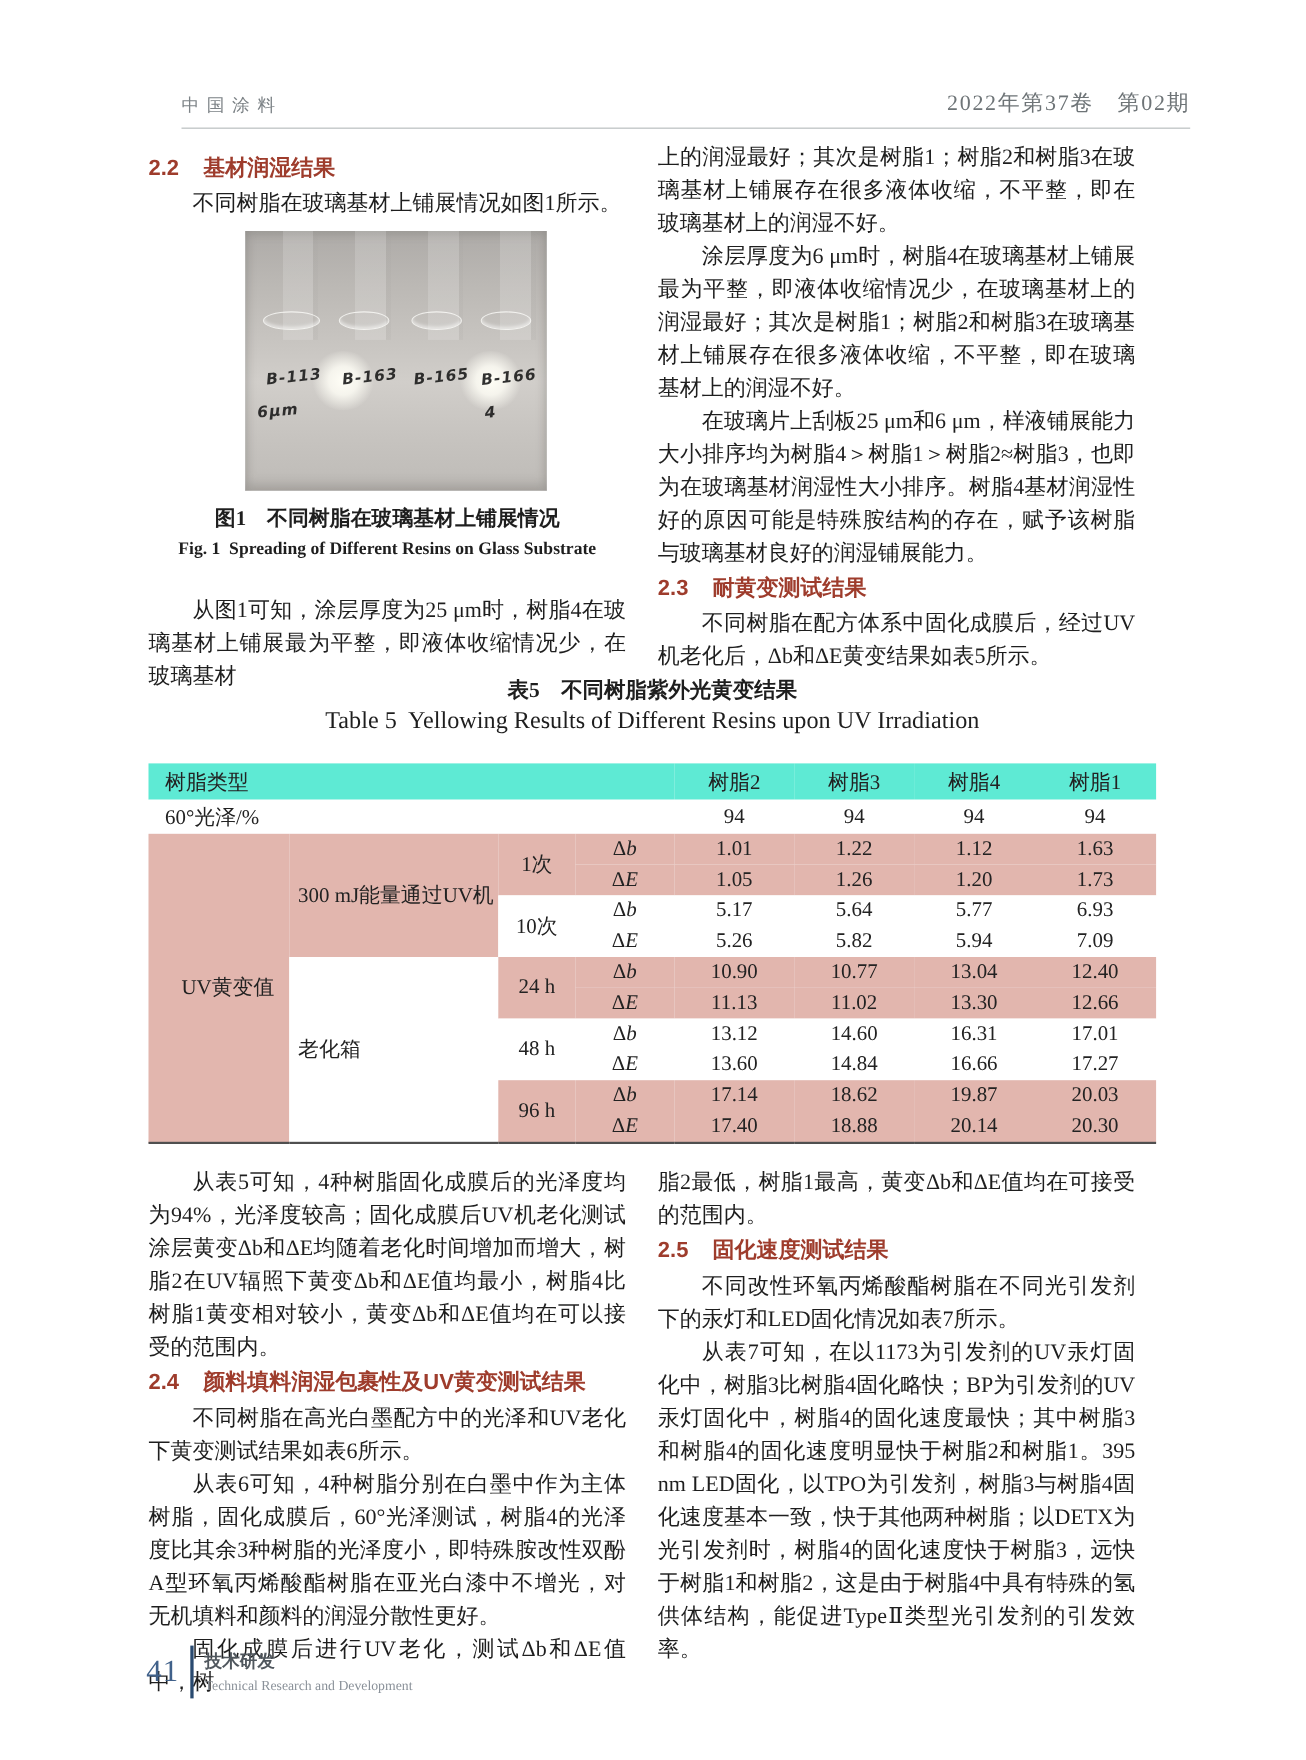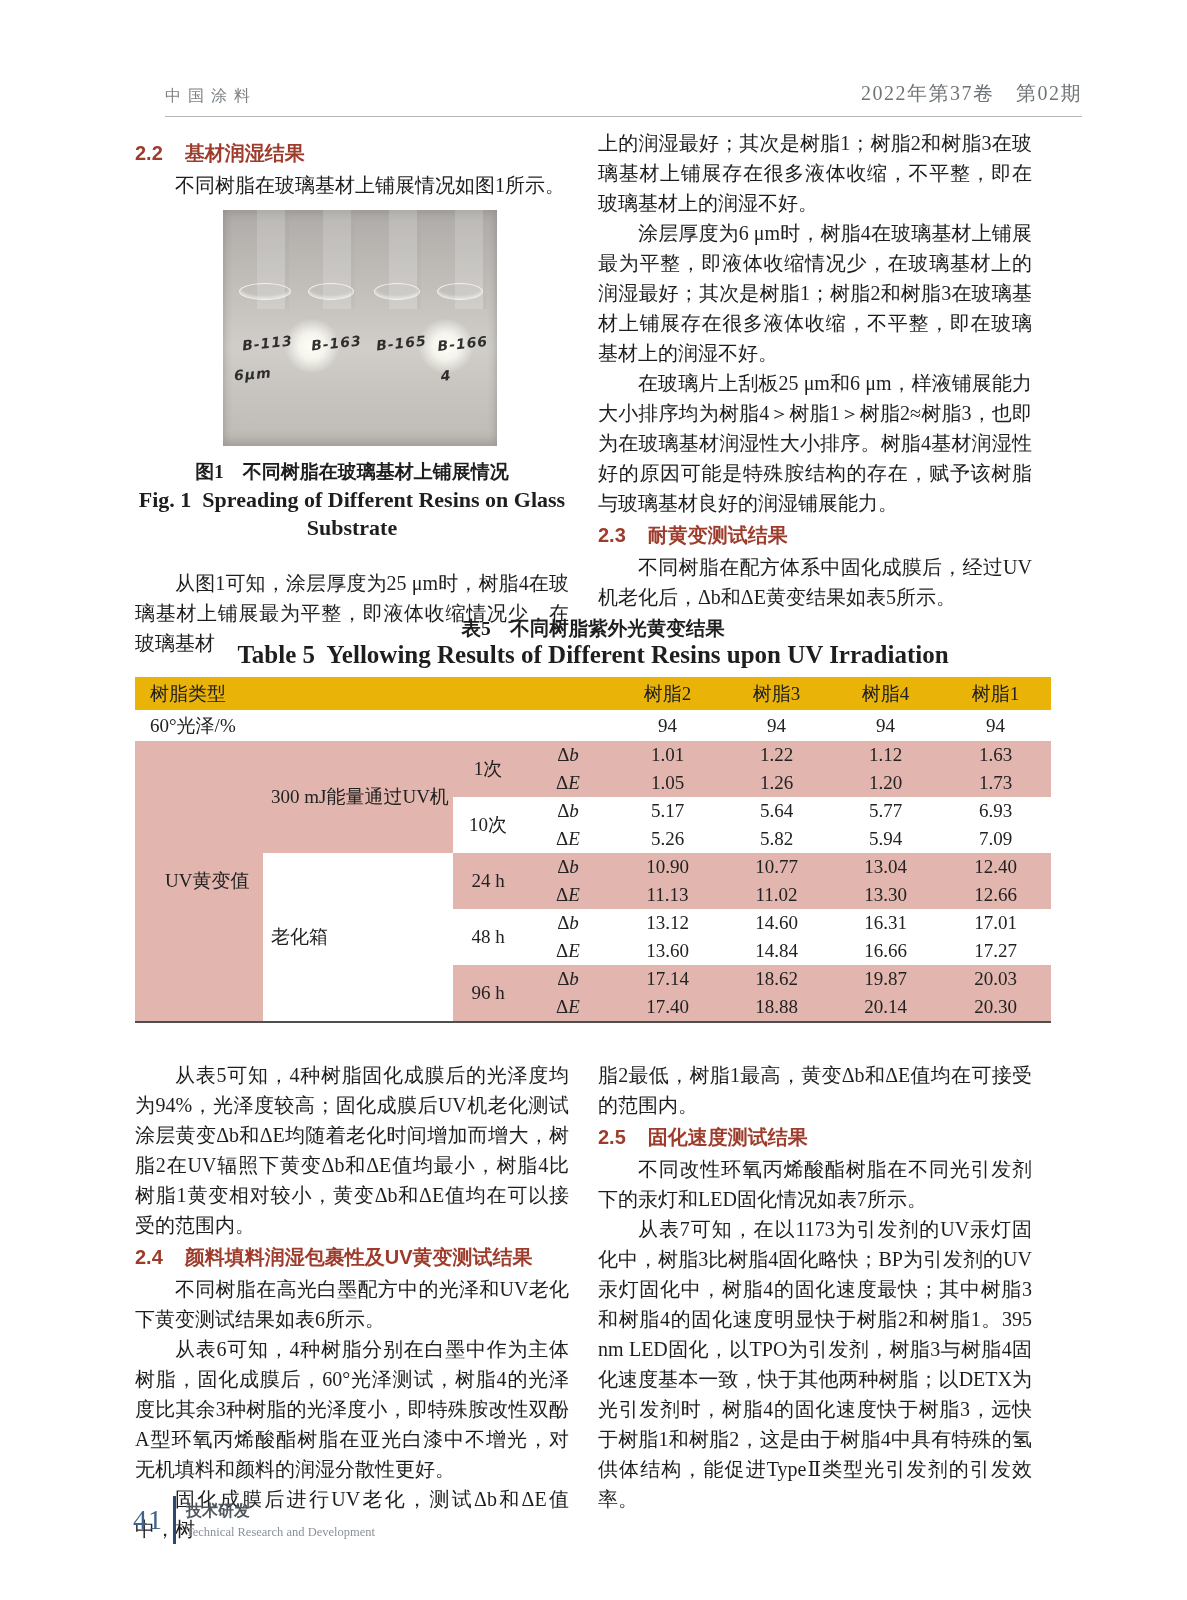--- a/index.html
+++ b/index.html
@@ -44,29 +44,29 @@
   .photo-labels{position:absolute;left:0;top:50%;right:0;height:22px;}
   .photo-labels span{position:absolute;font-family:"DejaVu Sans",sans-serif;font-style:italic;font-weight:bold;
                      font-size:14px;color:#1c1c1c;transform:rotate(-6deg);letter-spacing:1px;opacity:.9;}
   .photo-labels span:nth-child(1){left:7%;}
   .photo-labels span:nth-child(2){left:32%;}
   .photo-labels span:nth-child(3){left:56%;}
   .photo-labels span:nth-child(4){left:79%;}
   .thickness{position:absolute;left:4%;top:63%;font-family:"DejaVu Sans",sans-serif;font-style:italic;font-weight:bold;
              font-size:14px;color:#1c1c1c;transform:rotate(-5deg);letter-spacing:1px;opacity:.9;}
   .caption-zh{font-weight:bold;font-size:19px;text-align:center;line-height:28px;white-space:pre-wrap;text-indent:0;}
-  .caption-en{font-weight:bold;font-size:22px;text-align:center;line-height:28px;white-space:pre-wrap;text-indent:0;margin-bottom:26px;}
+  .caption-en{font-weight:bold;font-size:16px;text-align:center;line-height:28px;white-space:pre-wrap;text-indent:0;margin-bottom:26px;}
 
   
   .table-block{position:absolute;left:135px;top:616px;width:916px;}
   .tbl-caption-zh{font-weight:bold;font-size:19.5px;text-align:center;line-height:26px;white-space:pre-wrap;}
-  .tbl-caption-en{font-weight:bold;font-size:25px;text-align:center;line-height:26px;white-space:pre-wrap;margin-bottom:9px;}
+  .tbl-caption-en{font-weight:normal;font-size:22px;text-align:center;line-height:26px;white-space:pre-wrap;margin-bottom:26px;}
   table.t5{border-collapse:collapse;table-layout:fixed;width:916px;border-bottom:2px solid #4f4f4f;font-size:19px;}
   table.t5 td{padding:0;height:28px;text-align:center;vertical-align:middle;color:#222;}
-  table.t5 tr.hdr td{height:33px;background:#eab308;}
+  table.t5 tr.hdr td{height:33px;background:#5eead4;}
   table.t5 tr.gloss td{height:31px;background:#ffffff;}
   table.t5 td.lbl{text-align:left;padding-left:15px;}
   table.t5 td.pink{background:#e2b6ae;}
   table.t5 td.white{background:#ffffff;}
   table.t5 td.grp{text-align:left;padding-left:8px;white-space:nowrap;}
   table.t5 td.uv{text-align:left;padding-left:30px;}
   table.t5 i{font-family:"Liberation Serif","DejaVu Serif",serif;}
 
   
   .footer{position:absolute;left:133px;top:1496px;display:flex;align-items:center;}

